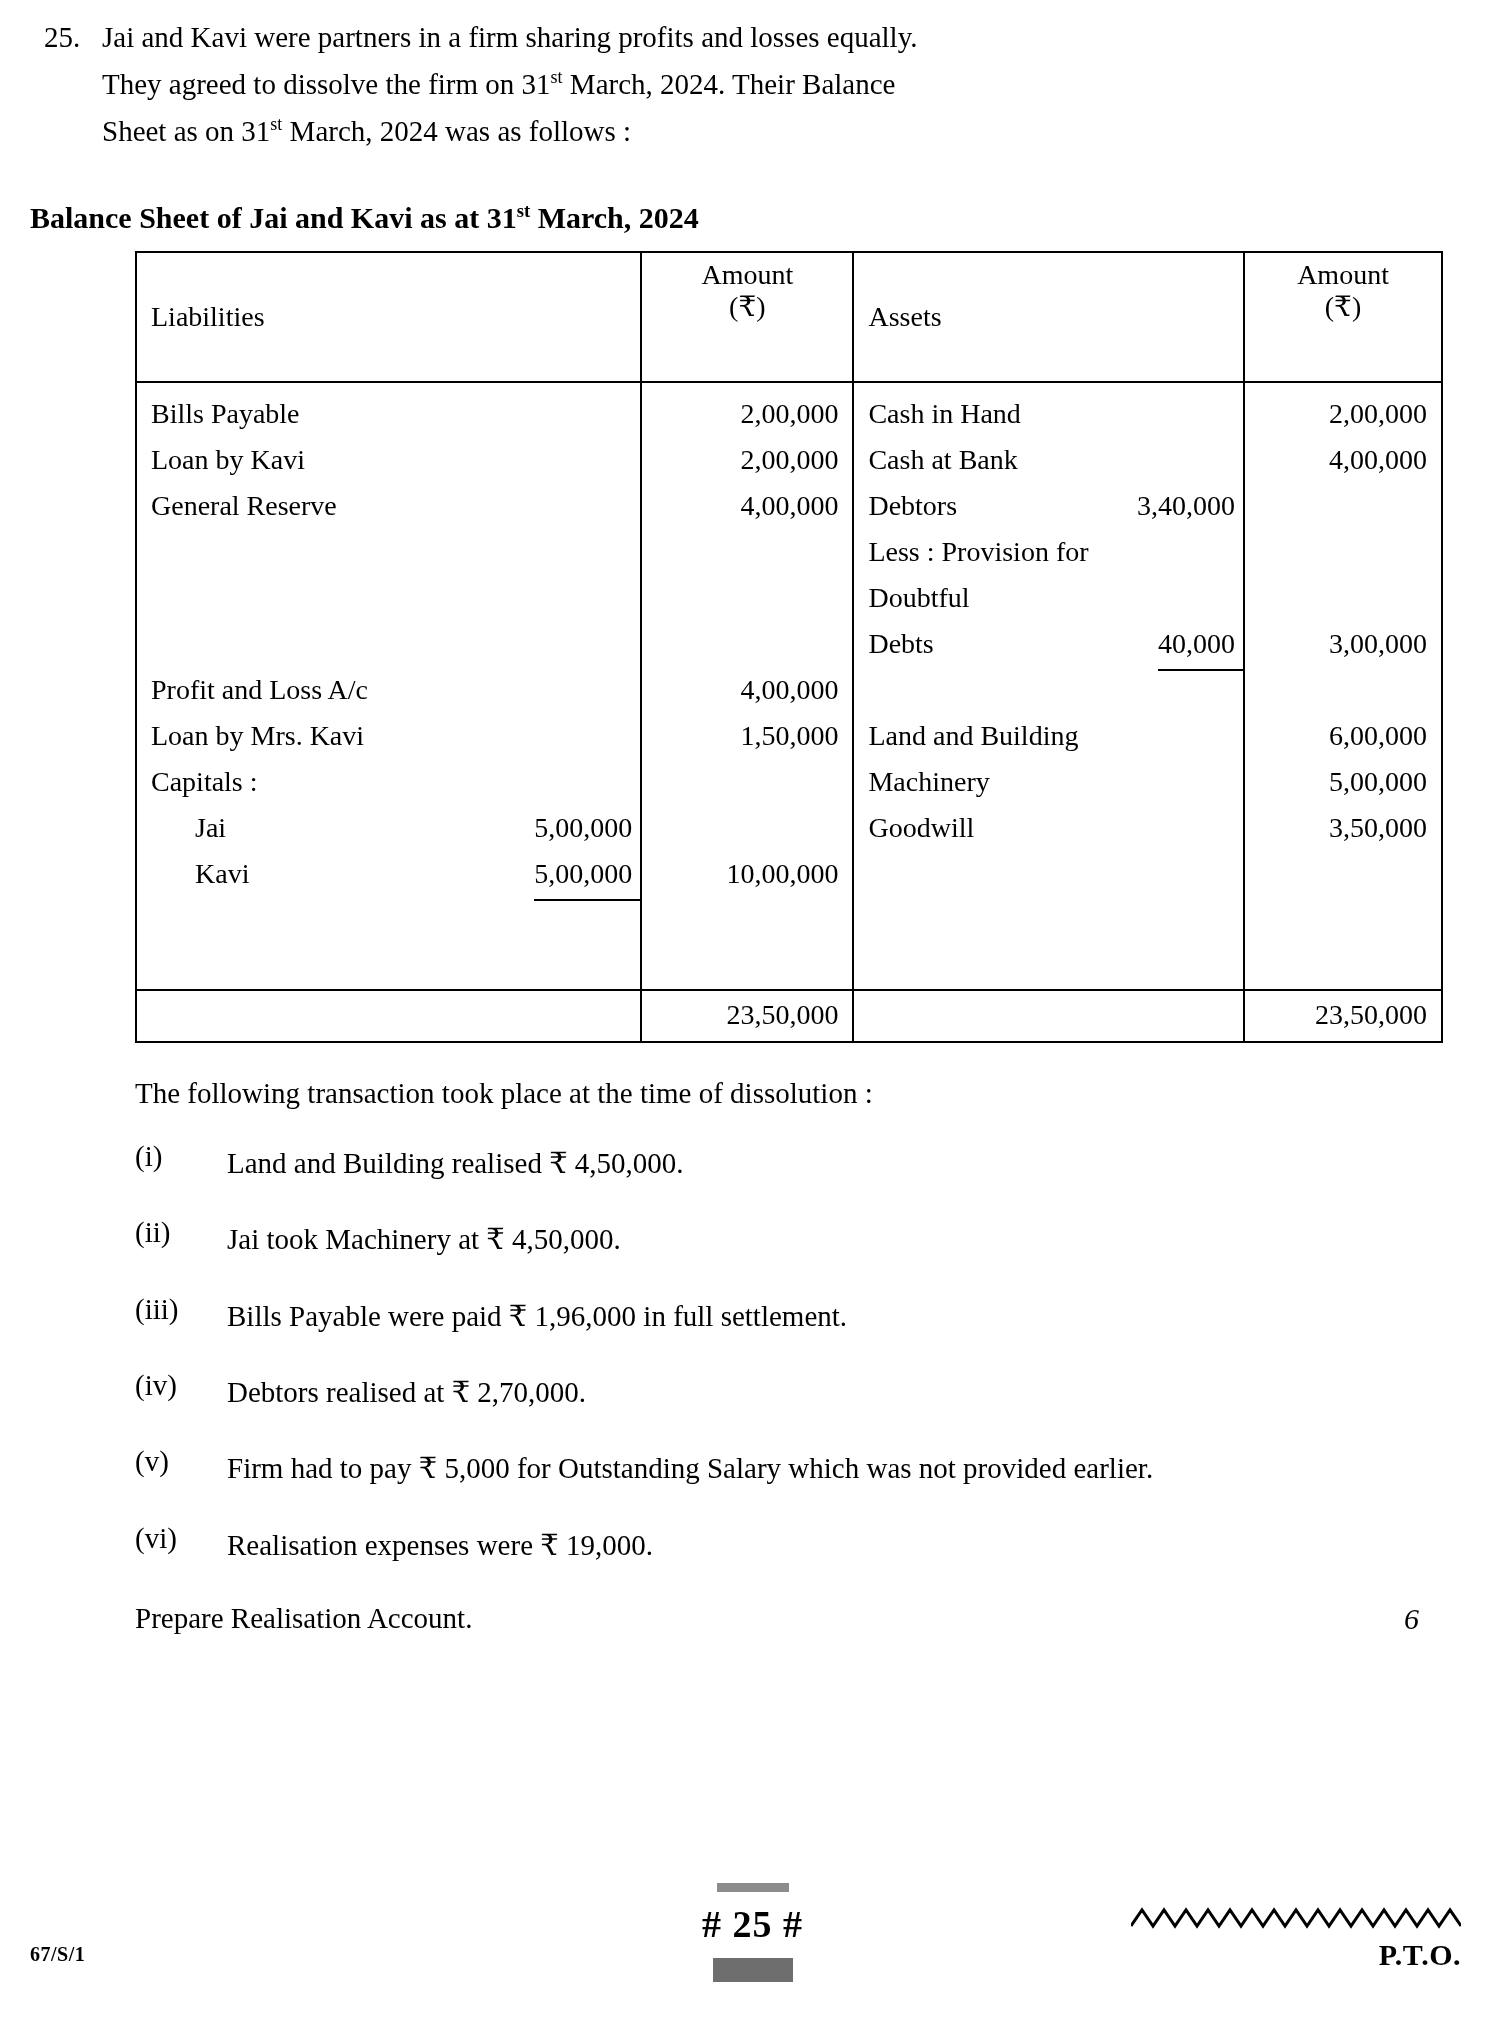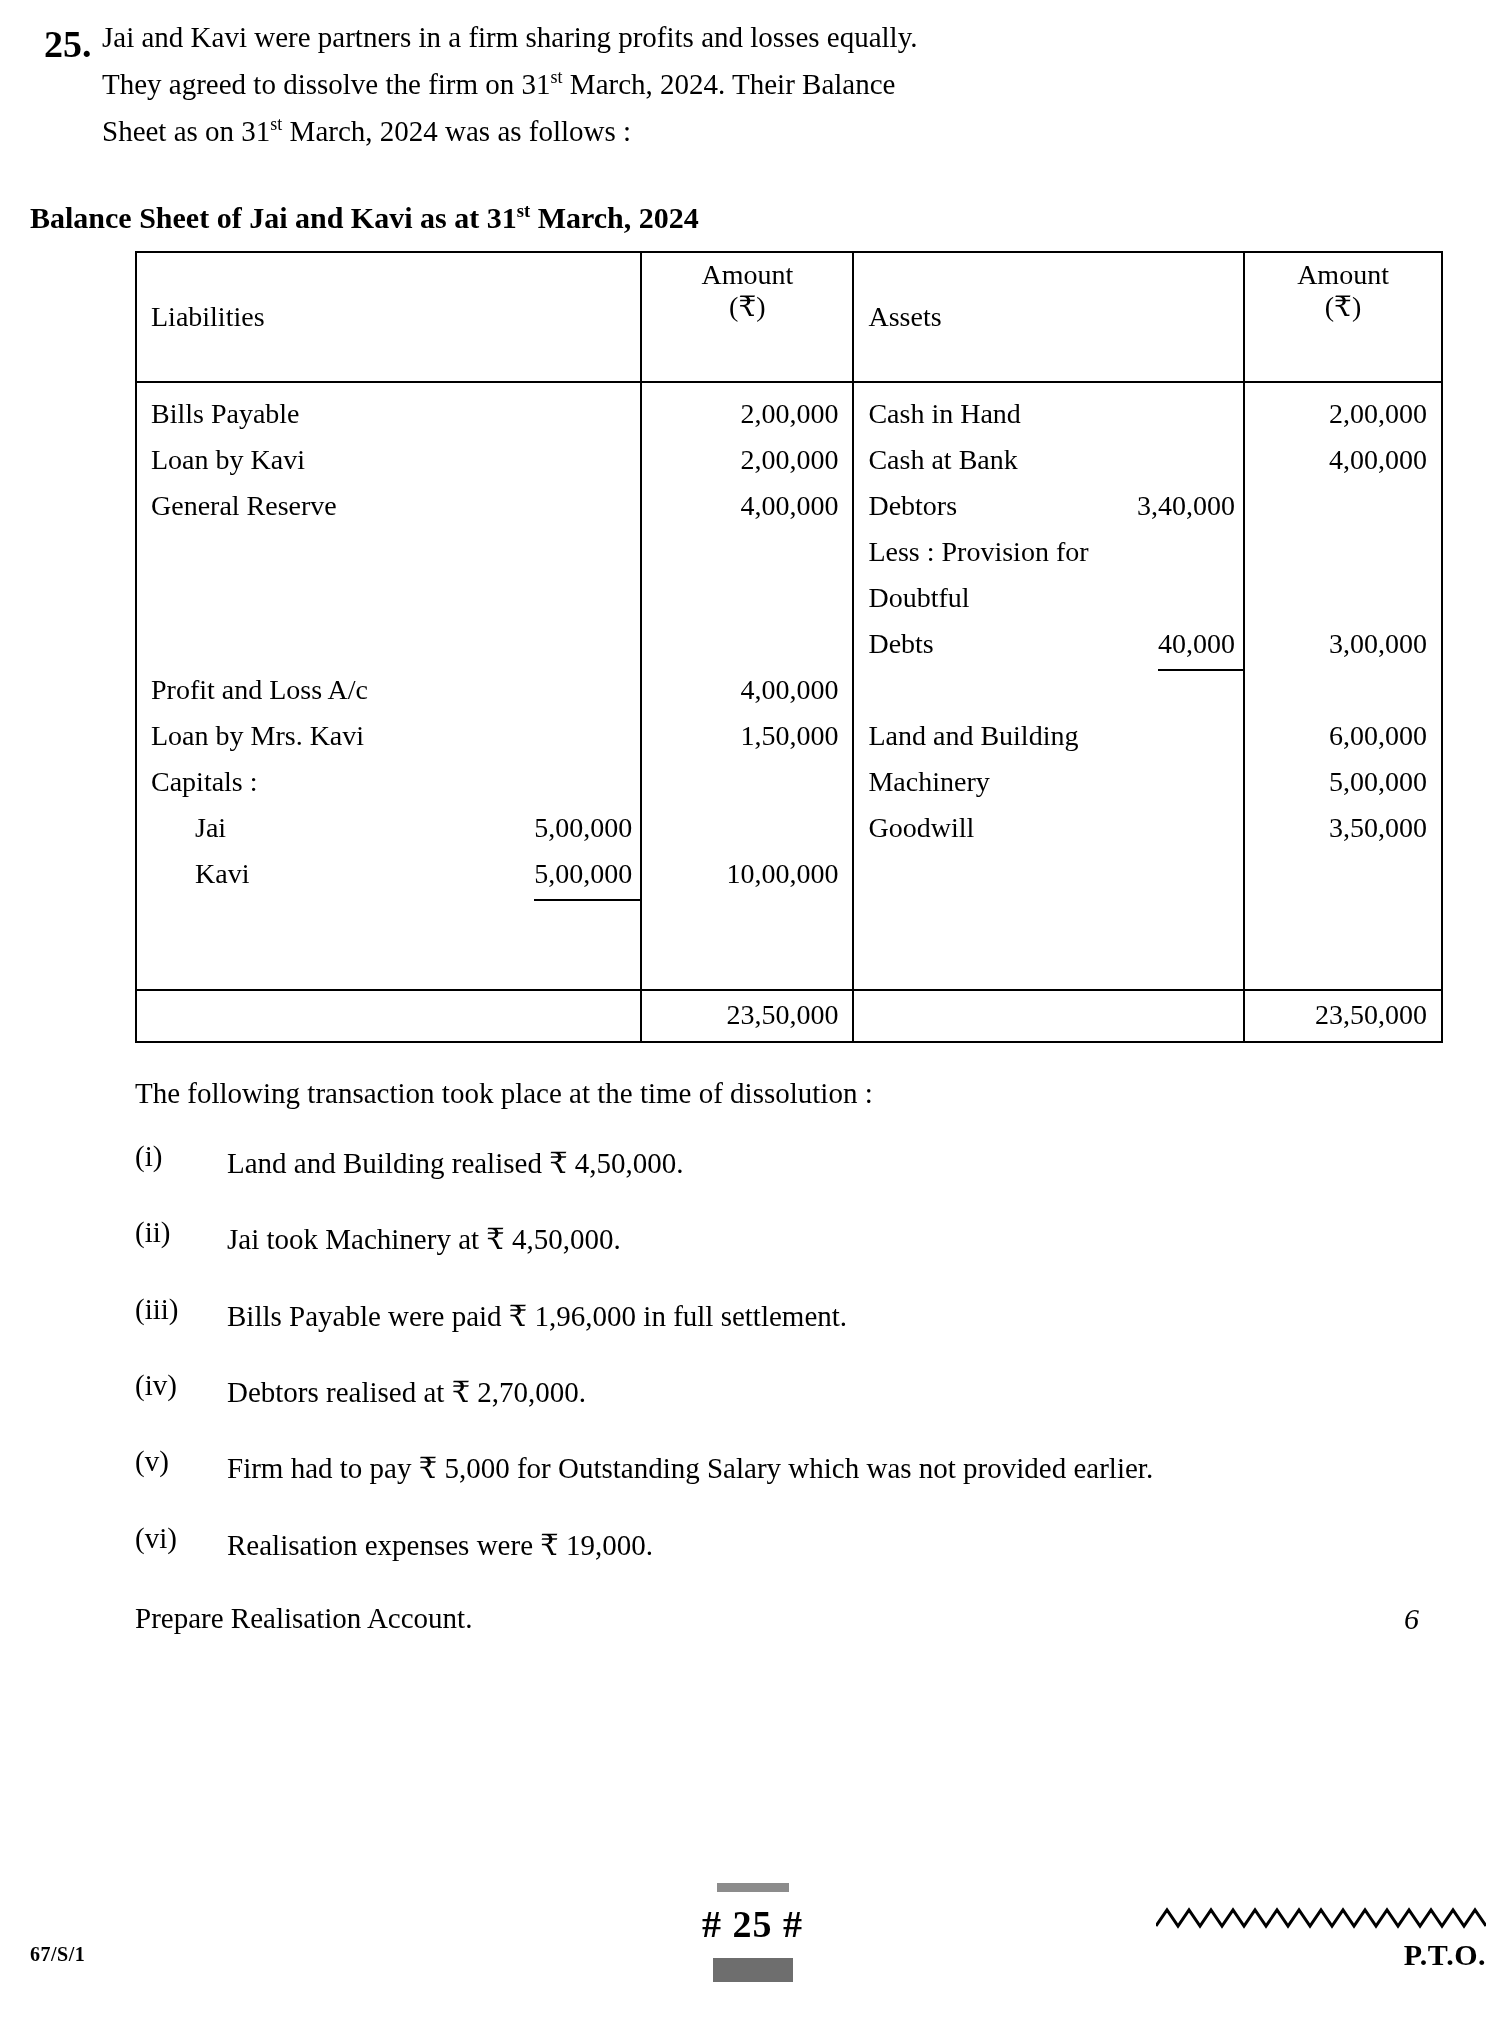--- a/index.html
+++ b/index.html
@@ -11,22 +11,22 @@
     font-family: "Liberation Serif", "DejaVu Serif", serif;
     color: #000000;
     position: relative;
     overflow: hidden;
   }
   .page { padding: 14px 40px 0 30px; position: relative; height: 2034px; }
 
   
   .qblock { display: flex; align-items: flex-start; }
   .qnum {
-    font-weight: bold;
-    font-size: 38px;
+    font-weight: normal;
+    font-size: 29px;
     width: 72px;
     flex: 0 0 72px;
     padding-left: 14px;
     line-height: 1.62;
   }
   .qbody { flex: 1 1 auto; font-size: 29px; line-height: 1.62; }
   .qbody p { margin: 0; text-align: justify; }
   .qbody p.lastline { text-align: left; }
   sup { font-size: 0.62em; vertical-align: super; line-height: 0; }
 
@@ -104,21 +104,21 @@
     font-weight: bold; font-size: 20px; letter-spacing: 0.5px;
   }
   .footer .center {
     position:absolute; left: 0; right: 0; bottom: 0;
     display:flex; flex-direction: column; align-items:center;
   }
   .footer .bar-top { width: 72px; height: 9px; background: #8c8c8c; margin-bottom: 10px; }
   .footer .qmark { font-weight: bold; font-size: 38px; letter-spacing: 1px; }
   .footer .bar-bot { width: 80px; height: 24px; background: #6e6e6e; margin-top: 12px; }
   .footer .pto {
-    position:absolute; right: 19px; bottom: 10px;
+    position:absolute; right: 44px; bottom: 10px;
     display:flex; flex-direction: column; align-items: flex-end;
   }
   .footer .squig { margin-bottom: 6px; }
   .footer .ptotext { font-weight: bold; font-size: 30px; letter-spacing: 0.5px; }
 </style>
 </head>
 <body>
 
 <div class="page">
 

